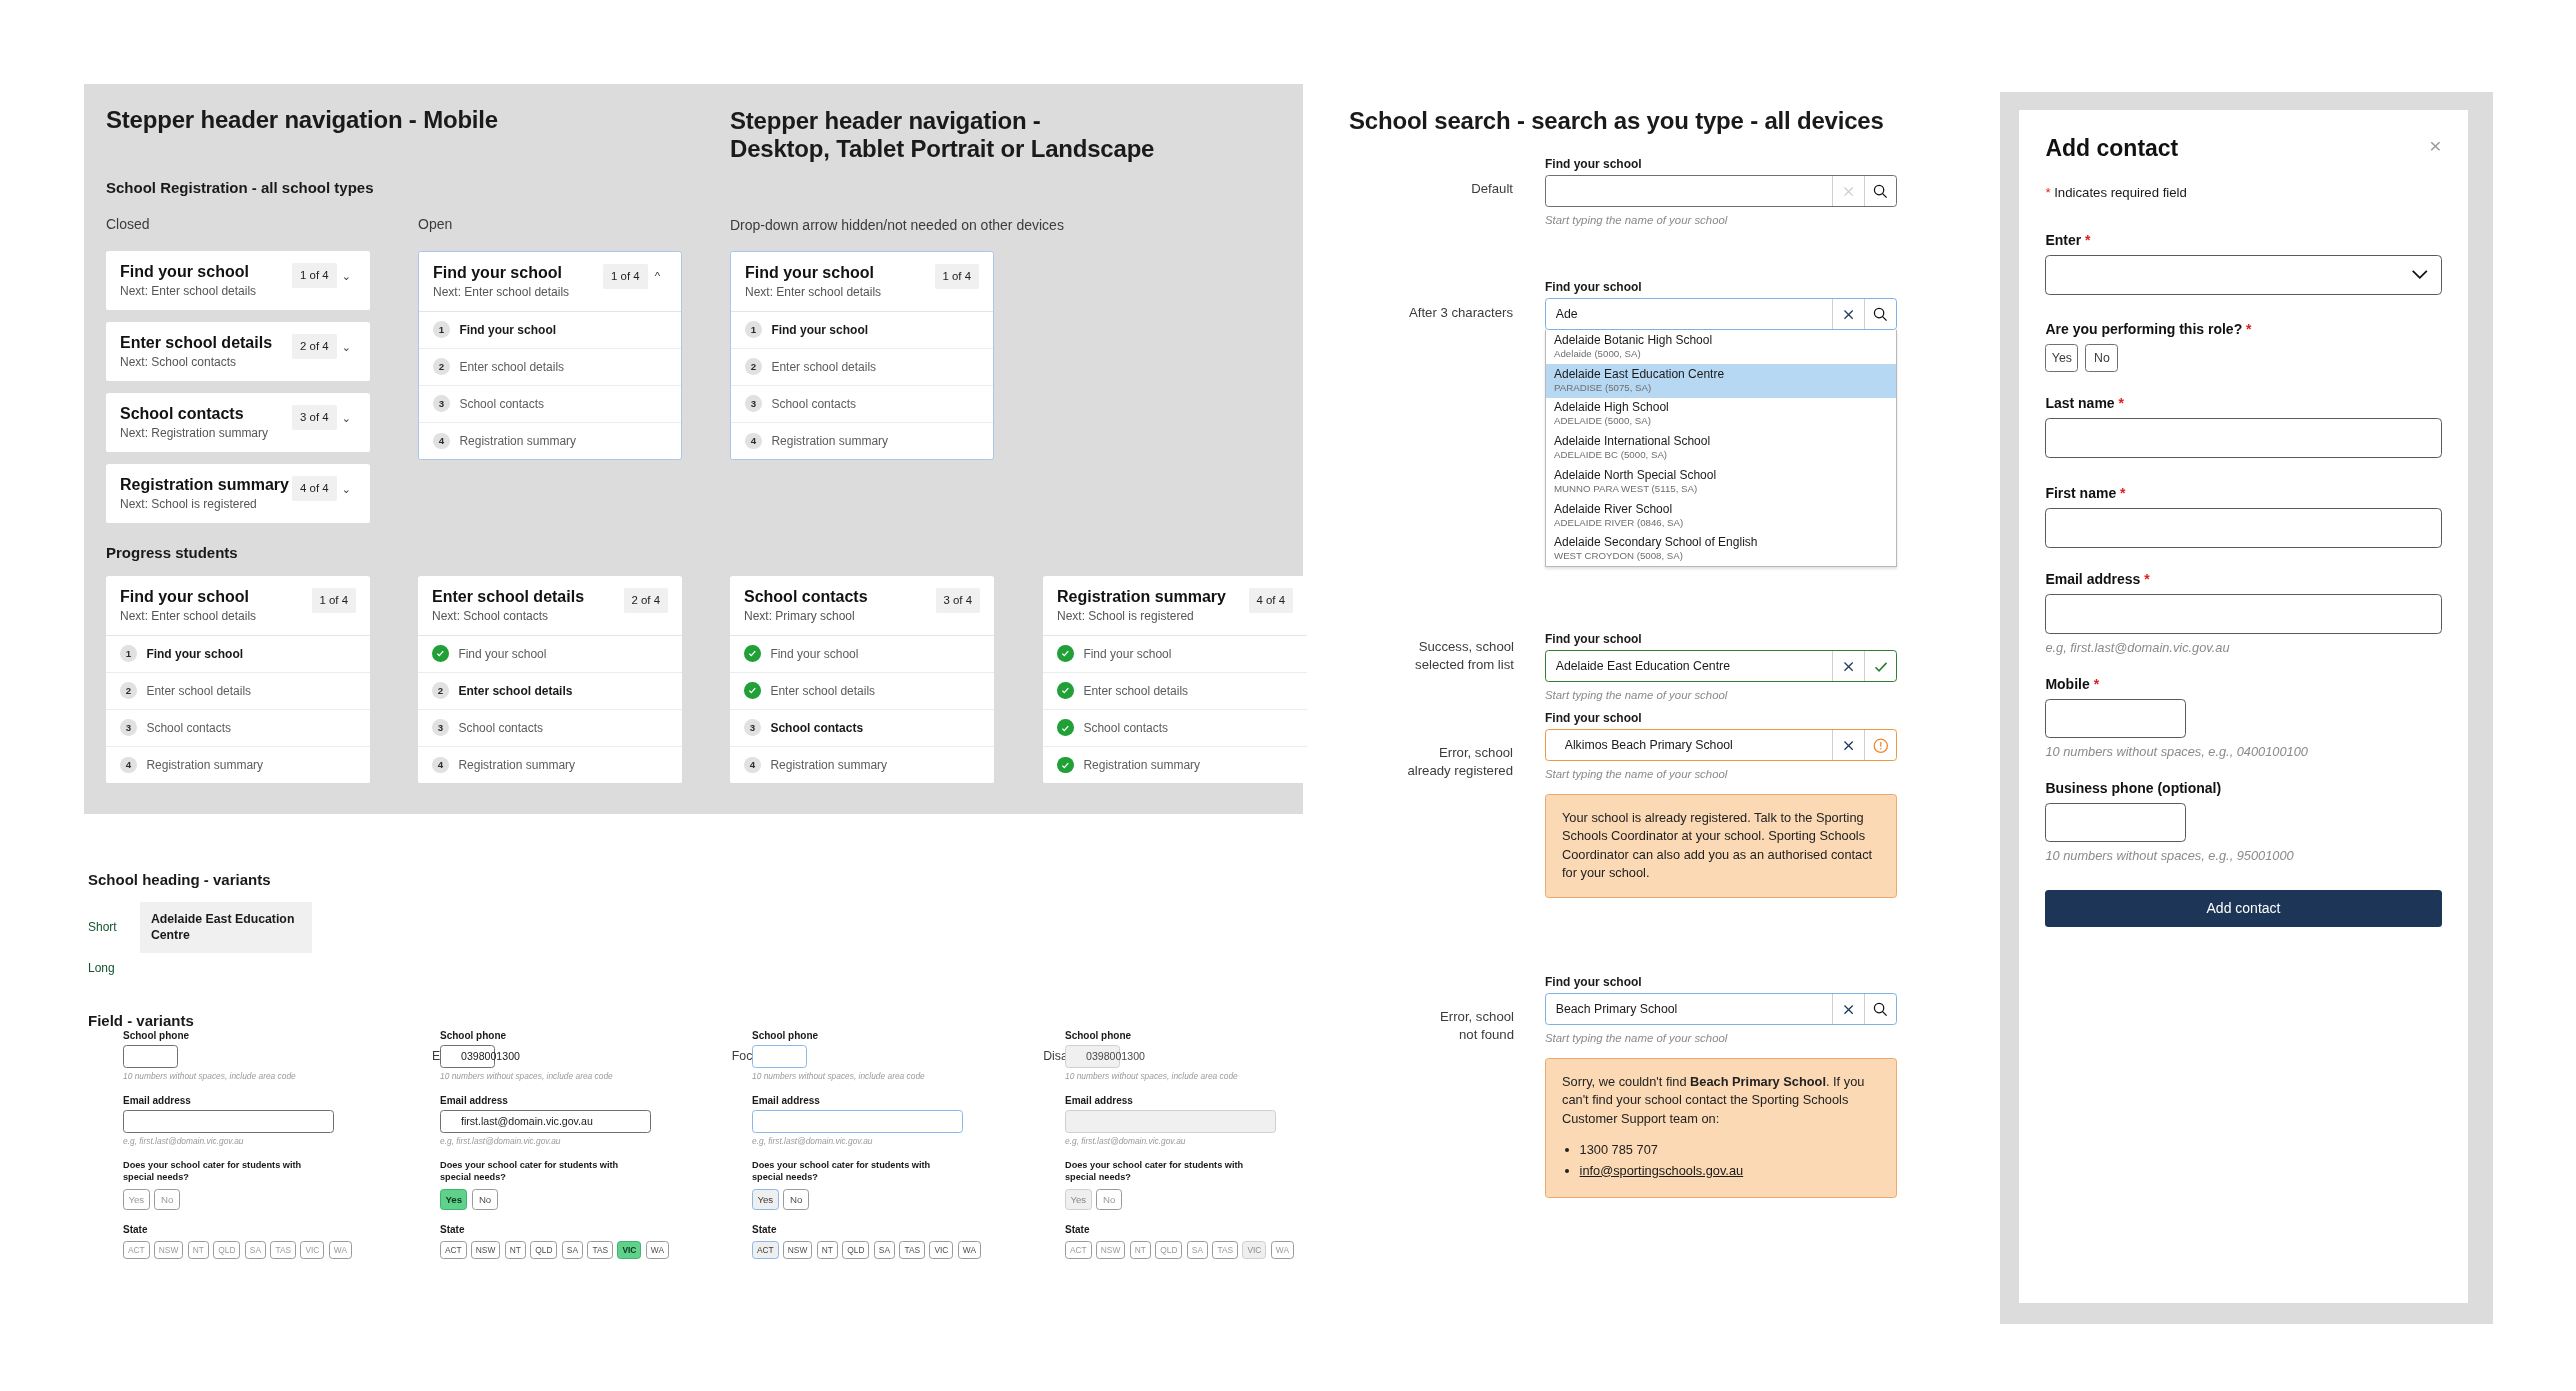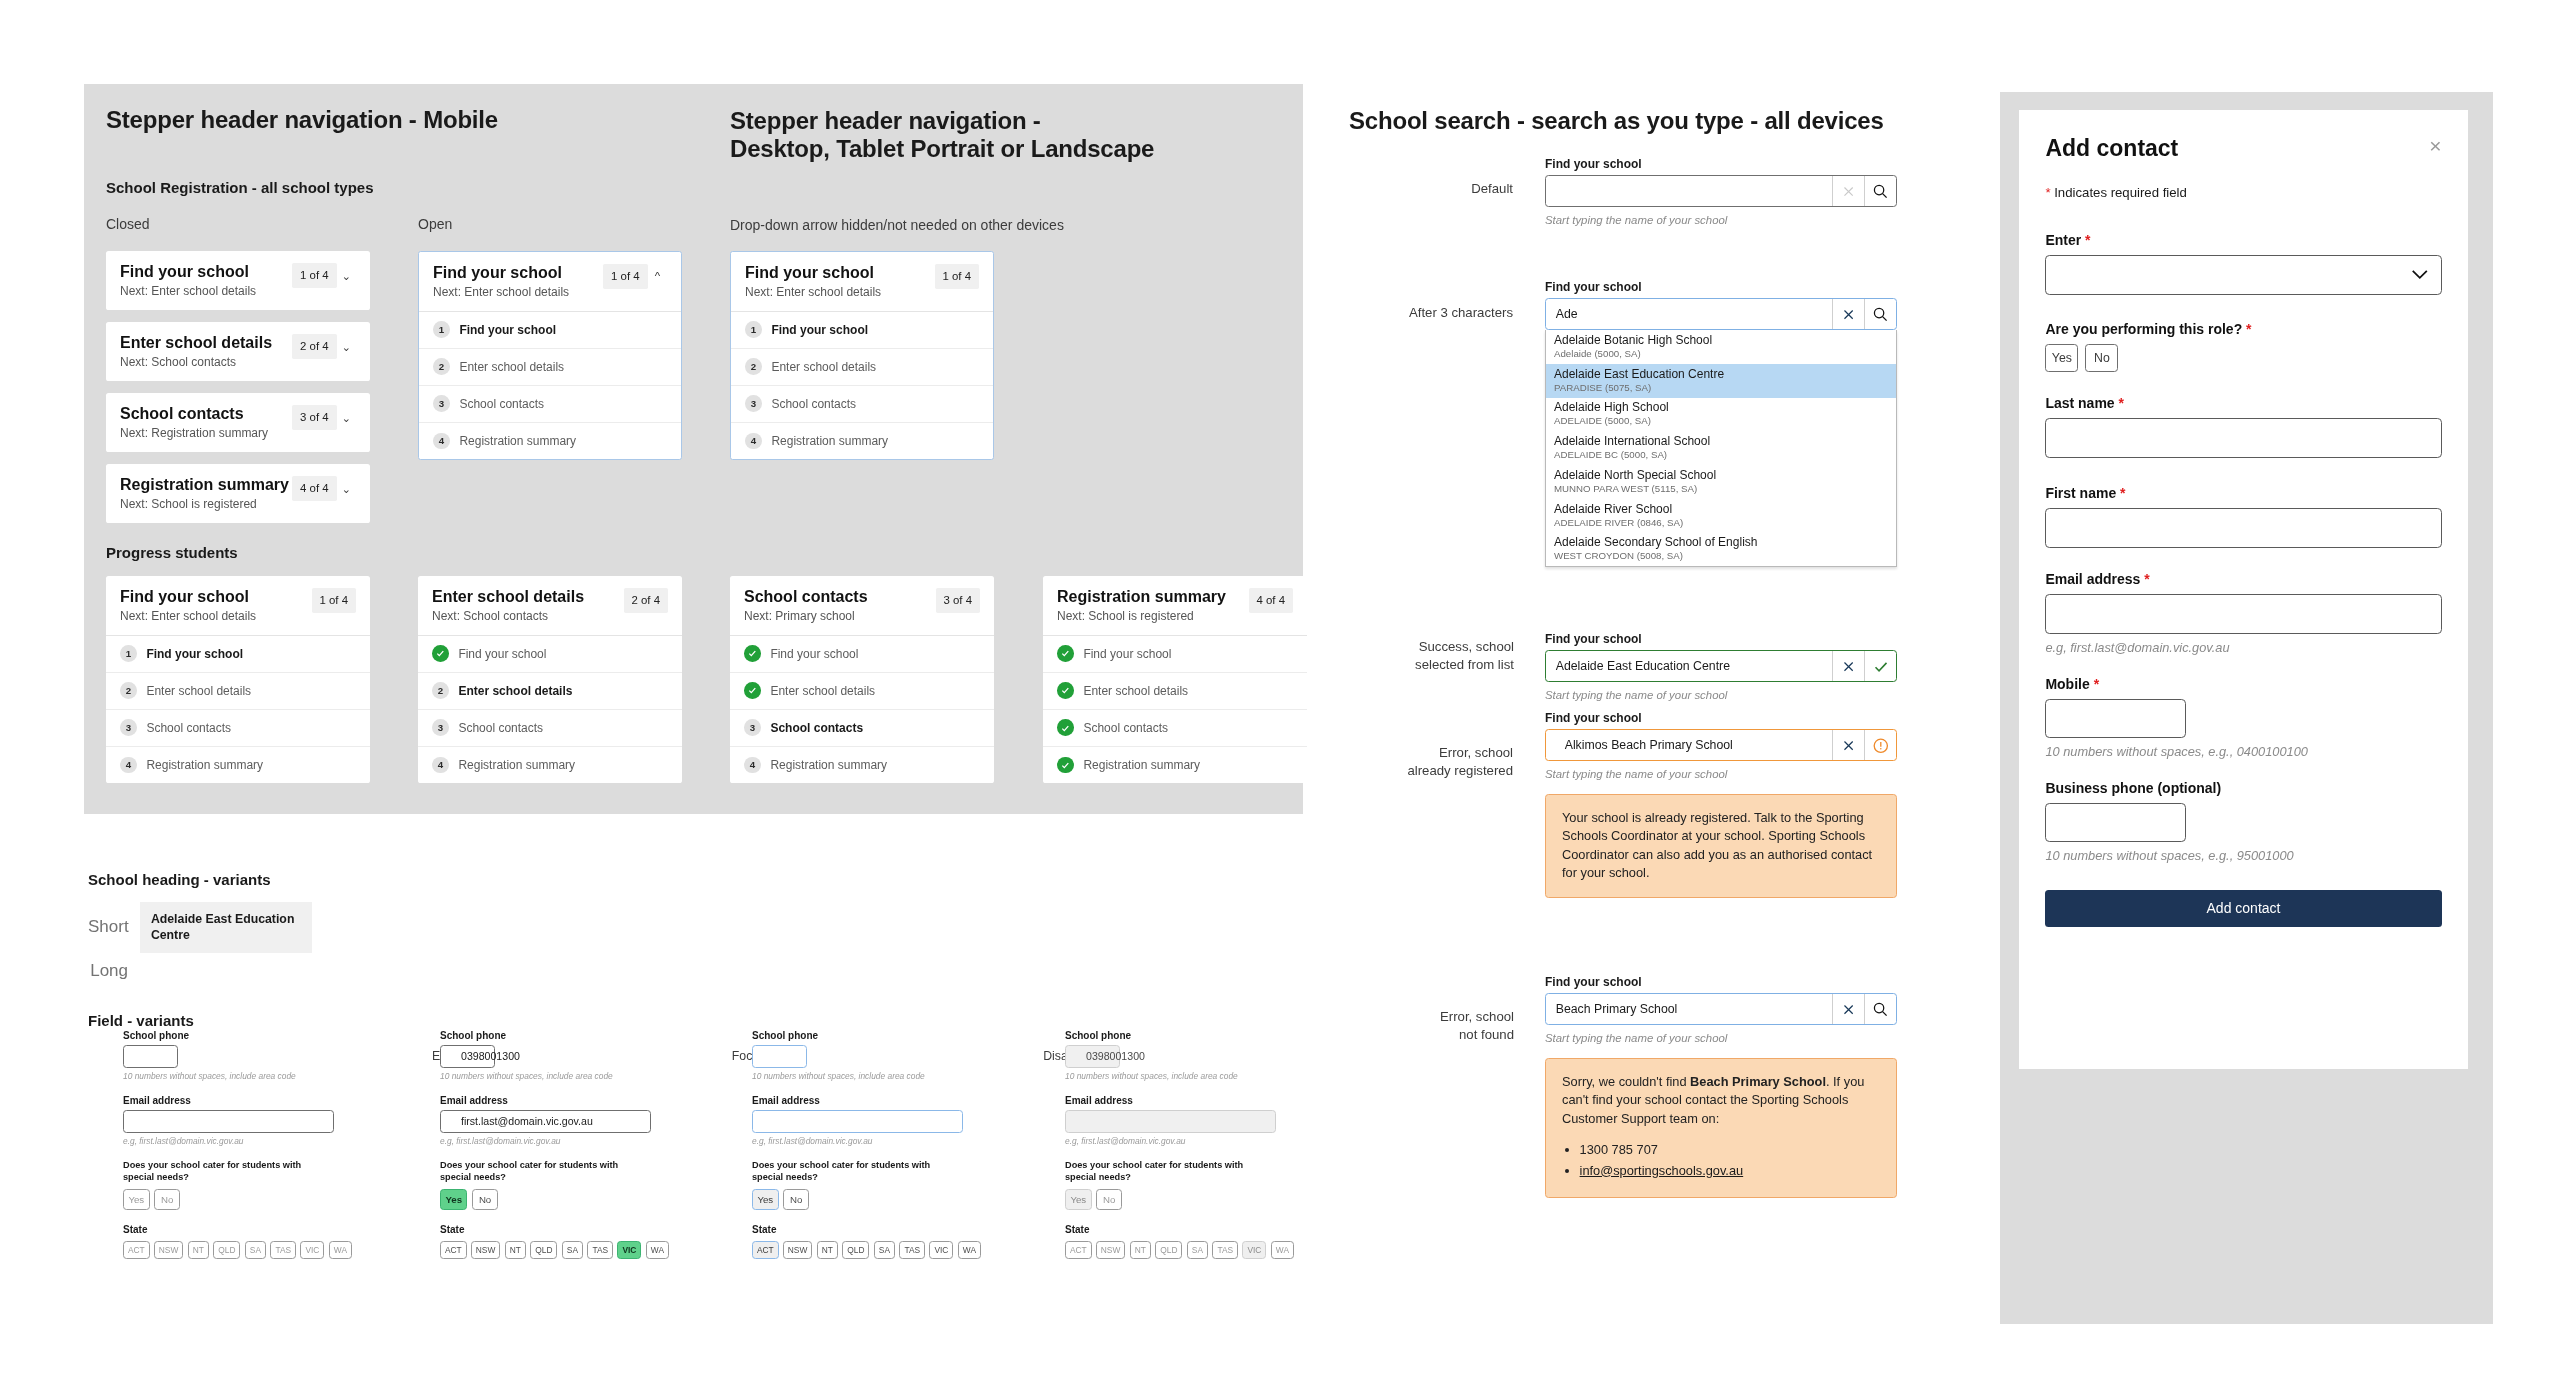--- a/index.html
+++ b/index.html
@@ -42,21 +42,21 @@
   .bullet {
     width: 16.7px; height: 16.7px; border-radius: 50%; background: #e1e1e1;
     display: flex; align-items: center; justify-content: center;
     font-size: 9.7px; font-weight: bold; color: #2b2b2b; flex-shrink: 0;
   }
   .bullet.done { background: #21a038; color: #fff; }
   .bullet.done svg { width: 10.6px; height: 10.6px; display: block; }
 
   
   .hv-row { display: flex; align-items: center; gap: 12.3px; margin-top: 8.8px; }
-  .hv-lbl { width: 40px; text-align: right; font-size: 17px; color: #737373; }
+  .hv-lbl { width: 40px; text-align: left; font-size: 12px; color: #14532d; }
   .hv-box { background: #f0f0f0; padding: 8.8px 10.6px; font-size: 12.3px; font-weight: bold; color: #1a1a1a; line-height: 1.35; }
 
   
   .fv-col { position: absolute; }
   .fv-state-lbl { position: absolute; font-size: 12.3px; color: #3c3c3c; }
   .f-label { font-size: 10px; font-weight: bold; color: #1a1a1a; margin-bottom: 3.5px; }
   .f-hint { font-size: 8.4px; font-style: italic; color: #9a9a9a; margin-top: 3.5px; }
   .inp { border: 0.9px solid #6f6f6f; border-radius: 3.5px; background: #fff; height: 23px; display: flex; align-items: center; padding: 0 20px; font-size: 10.6px; color: #1a1a1a; }
   .inp.focused { border-color: #8bb8e8; }
   .inp.disabled { background: #f0f0f0; border-color: #cfcfcf; color: #4a4a4a; }
@@ -661,21 +661,21 @@
     <div class="alert" style="margin-top:14px;">
       <span>Sorry, we couldn't find </span><b>Beach Primary School</b><span>. If you can't find your school contact the Sporting Schools Customer Support team on:</span>
       <ul>
         <li>1300 785 707</li>
         <li><a href="#">info@sportingschools.gov.au</a></li>
       </ul>
     </div>
   </div>
 
   <div class="ac-outer" style="left:2000px; top:92px; width:493px; height:1232px;"></div>
-  <div class="ac-card" style="left:2019px; top:110px; width:449px; height:959px; padding:25px 26.4px;">
+  <div class="ac-card" style="left:2019px; top:110px; width:449px; height:1193px; padding:25px 26.4px;">
 
     <div style="display:flex; align-items:flex-start;">
       <div class="ac-title" style="flex:1;">Add contact</div>
       <div class="ac-close">×</div>
     </div>
 
     <div class="ac-note" style="margin-top:23px;">
       <span class="req">*</span><span> Indicates required field</span>
     </div>
 

